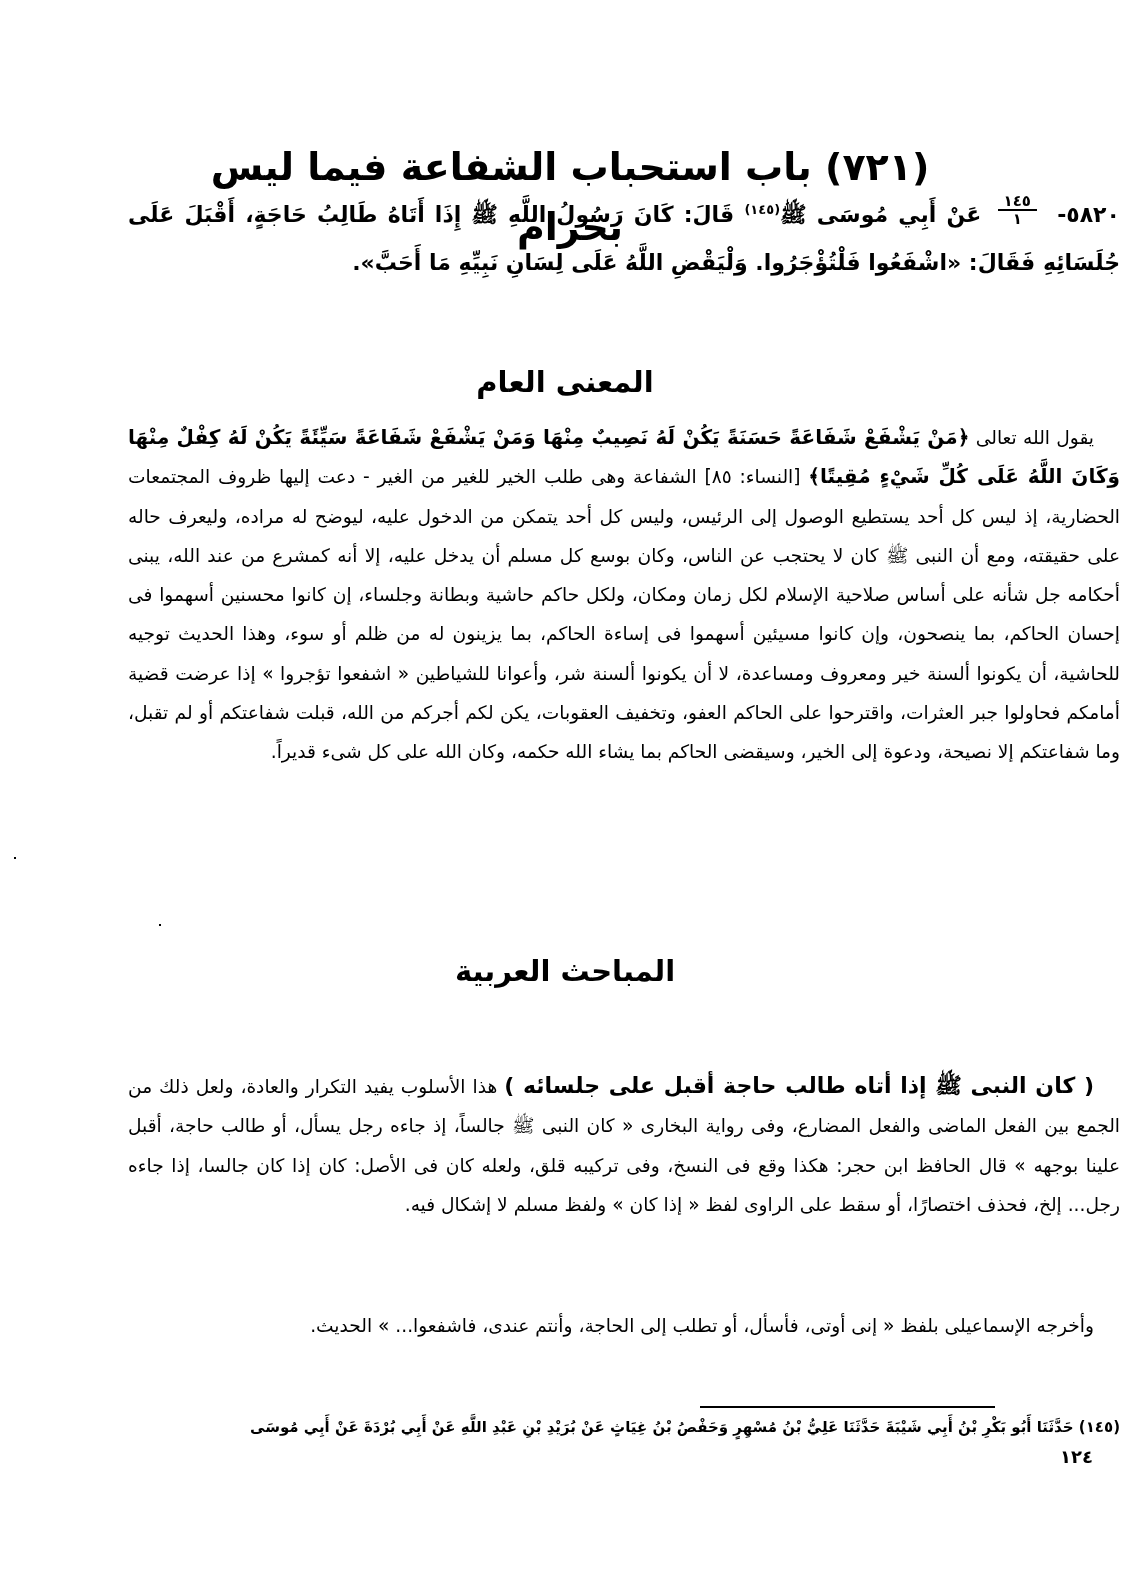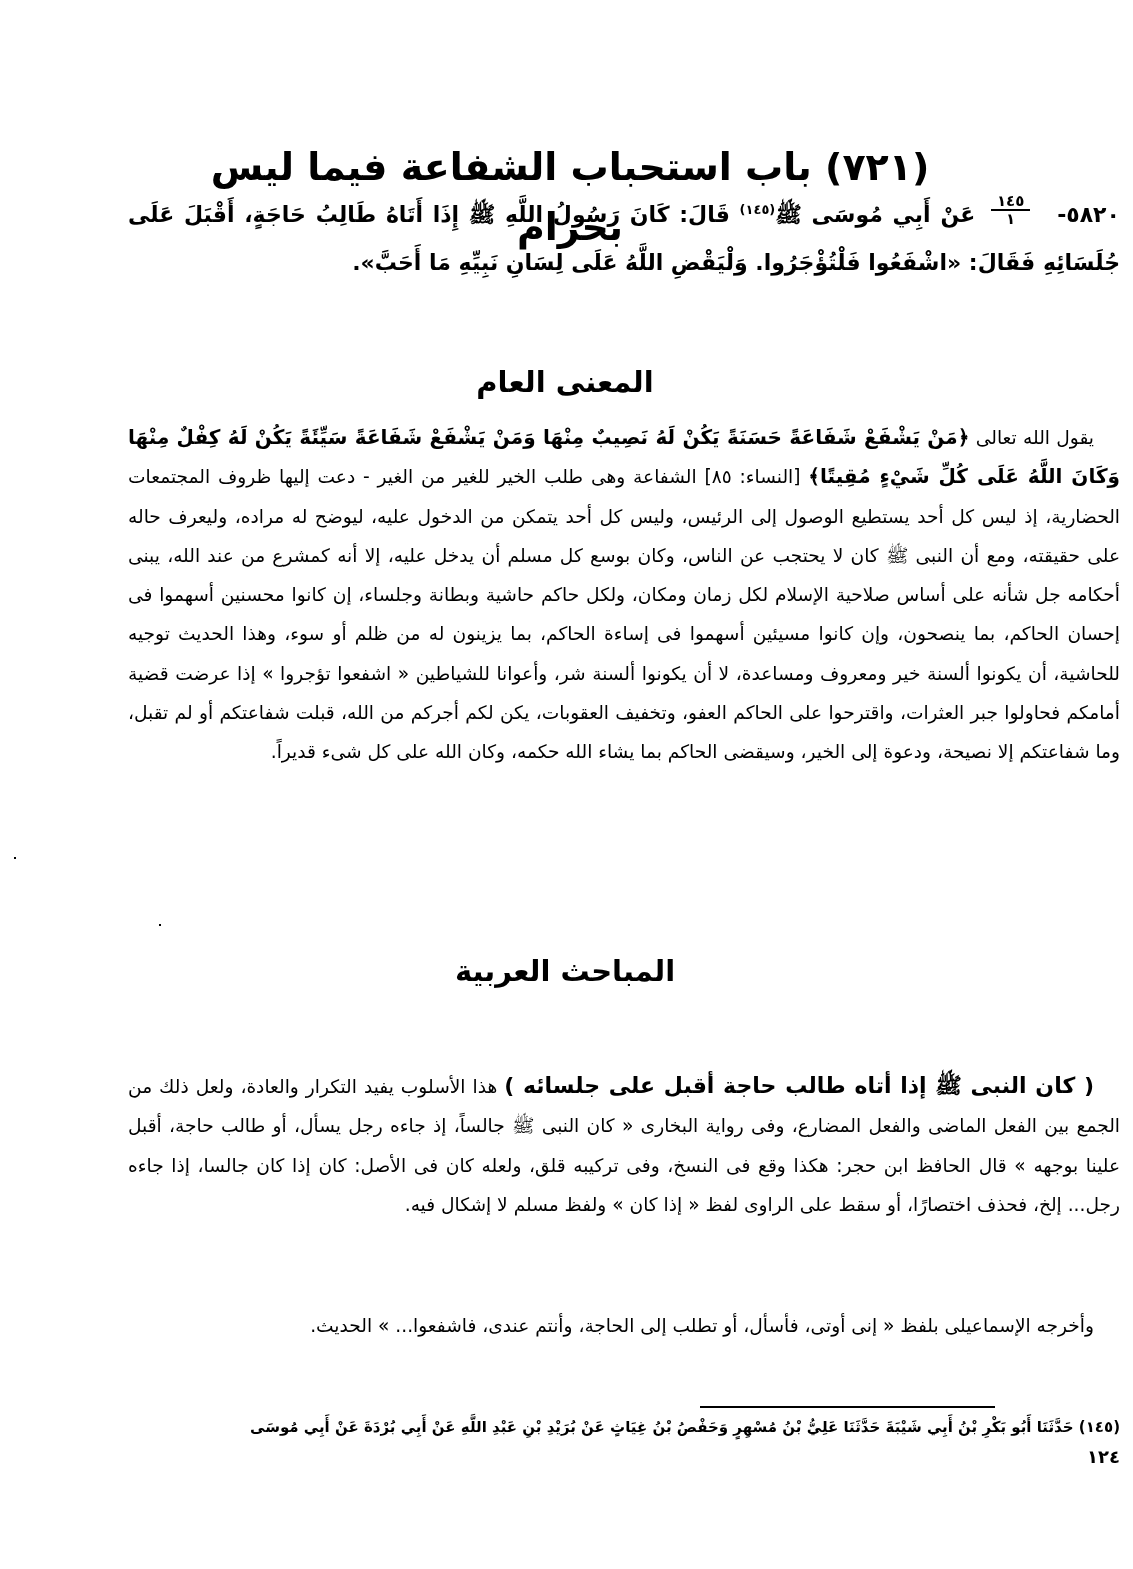--- a/index.html
+++ b/index.html
@@ -10,21 +10,21 @@
   .page { position: absolute; left: 0; top: 0; width: 1133px; height: 1383px; }
   .rtl { direction: rtl; unicode-bidi: isolate; }
   .chapter-title {
     position: absolute; left: 160px; width: 820px; top: 112px; height: 60px;
     text-align: center; font-size: 38px; font-weight: bold; line-height: 60px;
   }
   .hadith {
     position: absolute; left: 128px; width: 992px; top: 188px;
     font-size: 22px; font-weight: bold; line-height: 43px; text-align: justify;
   }
-  .hadith .num { margin-left: 11px; }
+  .hadith .num { margin-left: 4px; }
   .frac {
     display: inline-block; vertical-align: middle; text-align: center;
     font-size: 15px; line-height: 16px; margin: 8px 6px; position: relative; top: -6px;
   }
   .frac .top { display: block; border-bottom: 2px solid #000; padding: 0 6px; }
   .frac .bot { display: block; }
   sup { font-size: 13px; }
   .section-title {
     position: absolute; left: 300px; width: 530px; text-align: center;
     font-size: 29px; font-weight: bold; line-height: 56px;
@@ -42,21 +42,21 @@
   .quran { font-weight: bold; font-size: 20px; }
   .lead { font-weight: bold; font-size: 22px; }
   .footnote-rule {
     position: absolute; left: 700px; width: 295px; top: 1406px; height: 2px; background: #000;
   }
   .footnote {
     position: absolute; left: 150px; width: 970px; top: 1412px;
     font-size: 15px; font-weight: bold; line-height: 30px; text-align: justify;
   }
   .page-number {
-    position: absolute; left: 1060px; width: 60px; top: 1442px; text-align: right;
+    position: absolute; left: 1060px; width: 60px; top: 1442px; text-align: left;
     font-size: 18px; font-weight: bold; line-height: 30px;
   }
   .artifact { position: absolute; width: 2px; height: 2px; background: #000; }
 </style>
 </head>
 <body>
 
 <div class="page">
 
   <h1 class="chapter-title rtl">

